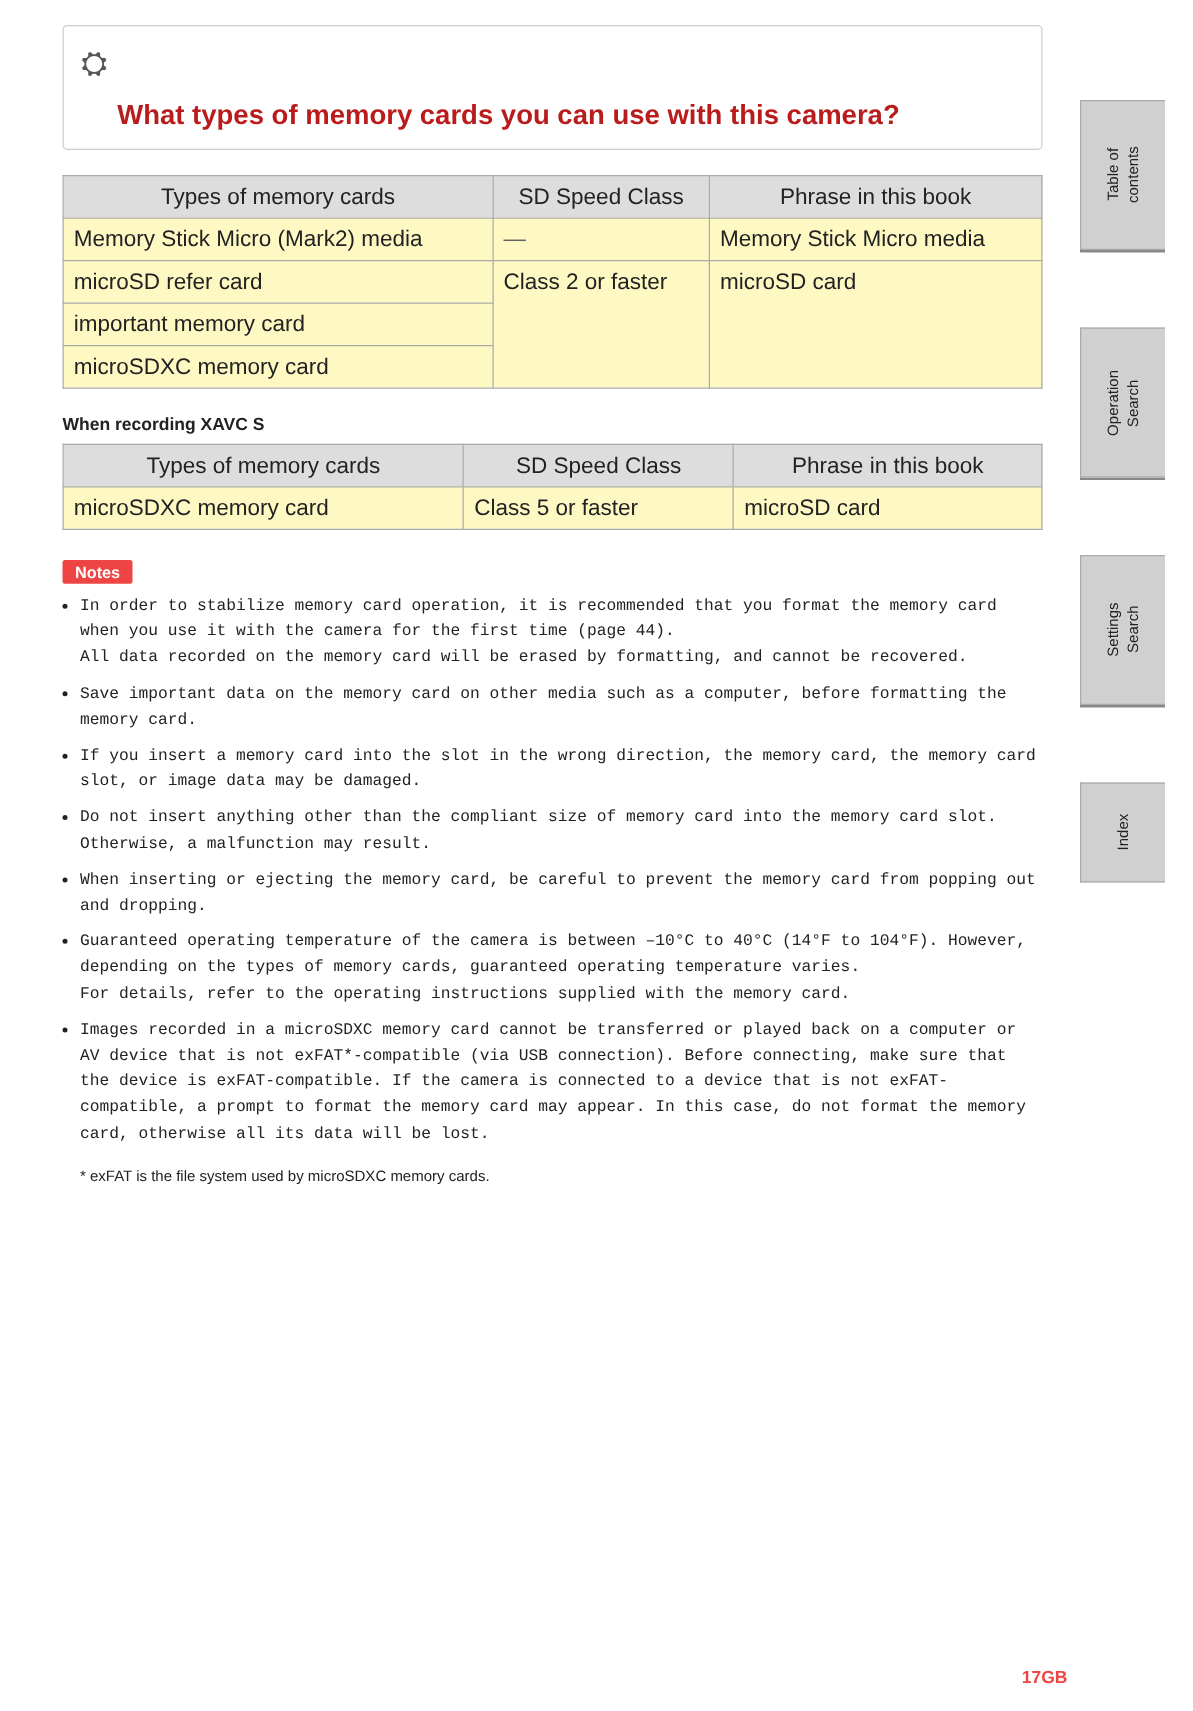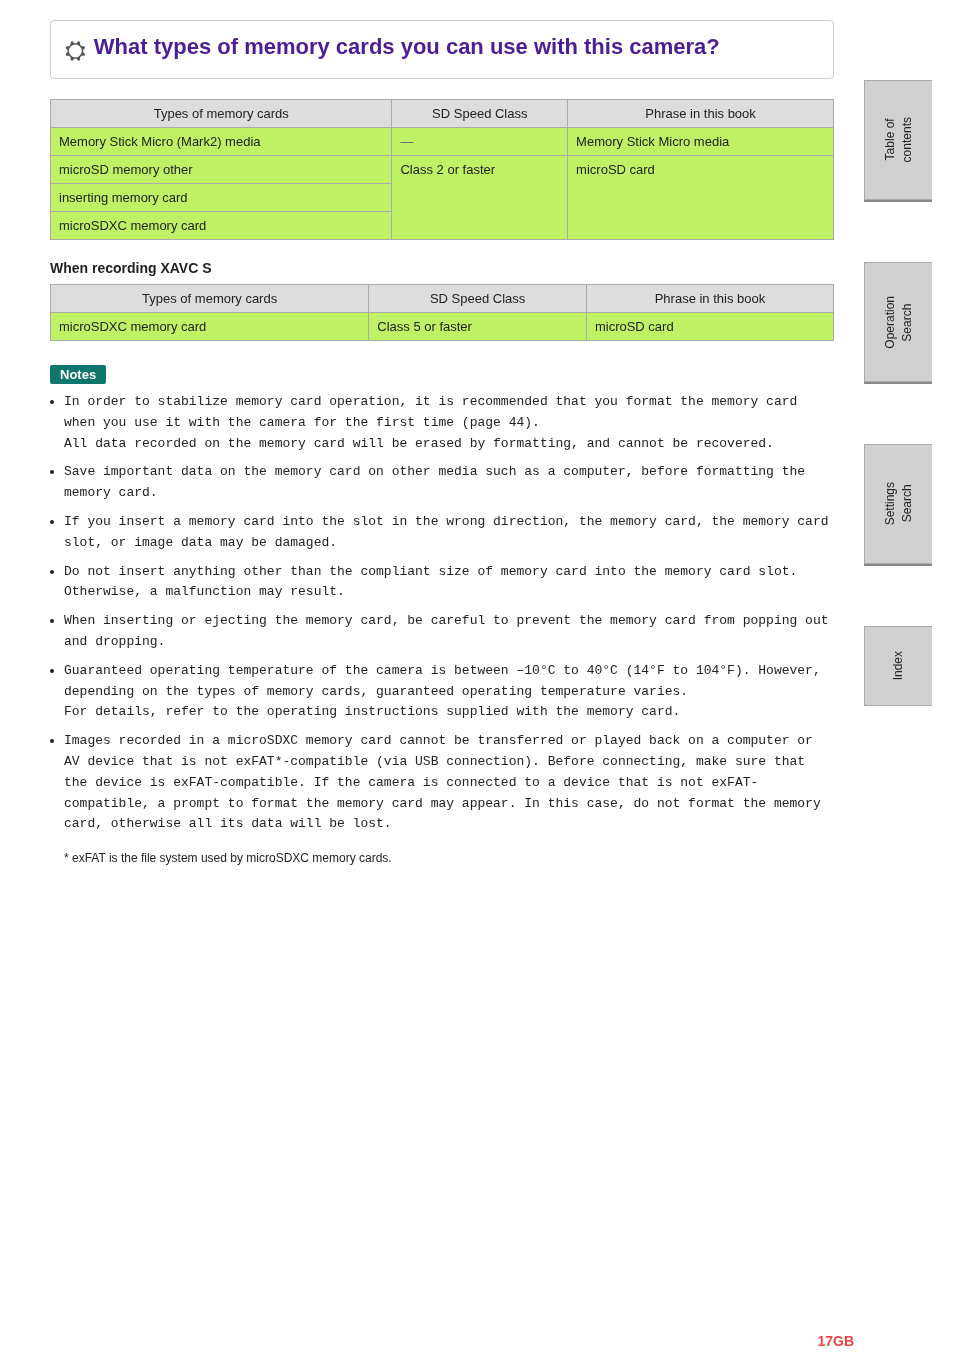--- a/index.html
+++ b/index.html
@@ -33,72 +33,73 @@
     .title-icon {
       font-size: 26px;
       color: #555;
       margin-top: 2px;
       flex-shrink: 0;
     }
 
     .title-text {
       font-size: 22px;
       font-weight: bold;
-      color: #4c1d95;
+      color: #b91c1c;
       line-height: 1.3;
+      margin-top: 45px;
     }
 
     .section-title {
       font-size: 14px;
       font-weight: bold;
       margin-bottom: 8px;
       margin-top: 16px;
     }
 
     table {
       width: 100%;
       border-collapse: collapse;
       margin-bottom: 20px;
-      font-size: 13px;
+      font-size: 18px;
     }
 
     table th, table td {
       border: 1px solid #aaa;
       padding: 6px 8px;
       vertical-align: top;
     }
 
     table th {
       background: #ddd;
       font-weight: normal;
       color: #222;
     }
 
     table td {
-      background: #bef264;
+      background: #fef9c3;
     }
 
     .bullet-list {
       margin-left: 14px;
       margin-bottom: 8px;
     }
 
     .bullet-list li {
       margin-bottom: 4px;
       list-style: disc;
       line-height: 1.5;
     }
 
     .notes-section {
       margin-top: 24px;
     }
 
     .notes-label {
       display: inline-block;
-      background: #0f766e;
+      background: #ef4444;
       color: #fff;
       font-size: 13px;
       font-weight: bold;
       padding: 2px 10px;
       border-radius: 2px;
       margin-bottom: 8px;
     }
 
     .notes-list {
       margin-left: 14px;
@@ -214,26 +215,26 @@
           <th>Phrase in this book</th>
         </tr>
       </thead>
       <tbody>
         <tr>
           <td>Memory Stick Micro (Mark2) media</td>
           <td class="dash-cell">—</td>
           <td>Memory Stick Micro media</td>
         </tr>
         <tr>
-          <td>microSD memory other</td>
+          <td>microSD refer card</td>
           <td rowspan="3">Class 2 or faster</td>
           <td rowspan="3">microSD card</td>
         </tr>
         <tr>
-          <td>inserting memory card</td>
+          <td>important memory card</td>
         </tr>
         <tr>
           <td>microSDXC memory card</td>
         </tr>
       </tbody>
     </table>
   </div>
 
   <div class="section">
     <div class="section-title">When recording XAVC S</div>

